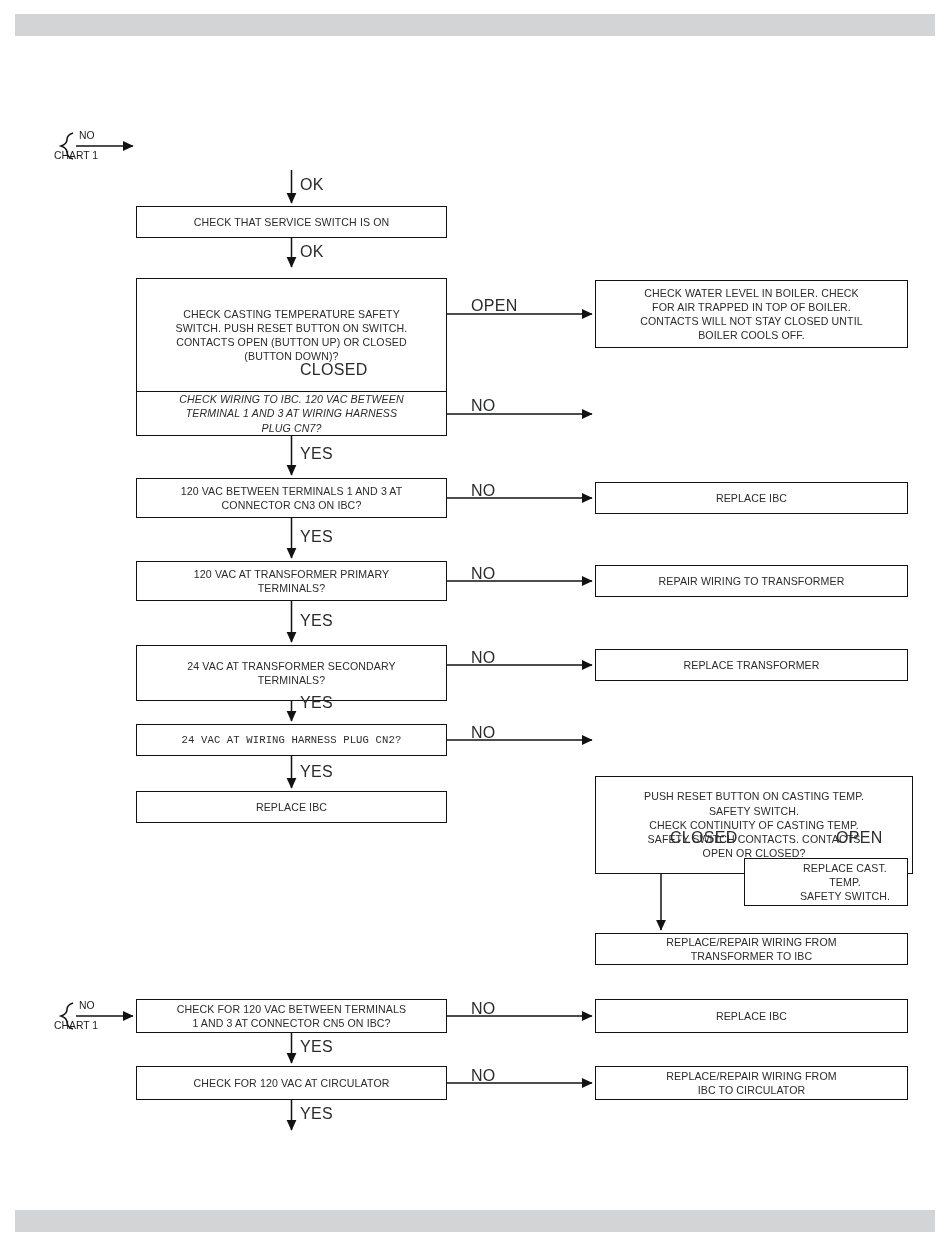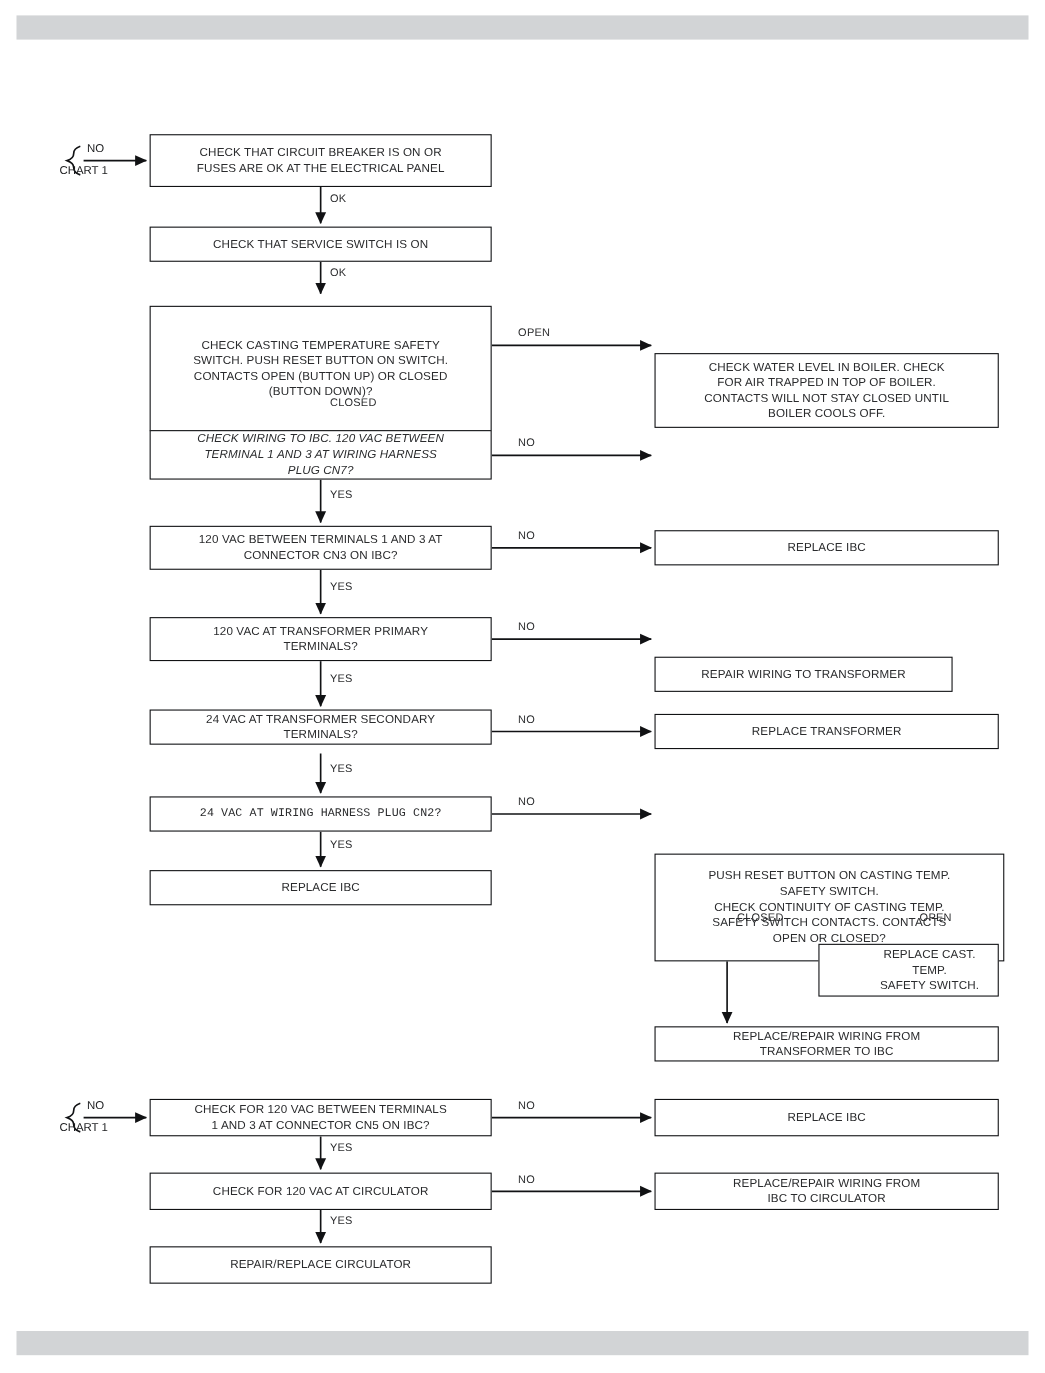--- a/index.html
+++ b/index.html
@@ -33,21 +33,21 @@
     font-size:10.6px;
     line-height:14.2px;
     letter-spacing:.01em;
     padding:2px 6px;
     white-space:pre-line;
     z-index:3;
   }
 
   .edge-label{
     position:absolute;
-    font-size:10px;
+    font-size:16px;
     color:#2a2b2d;
     letter-spacing:.02em;
     white-space:nowrap;
     z-index:4;
   }
 
   .conn{
     position:absolute;
     font-size:10.4px;
     color:#1a1b1d;
@@ -122,77 +122,74 @@
       <path d="M 73 1003 q -6 2 -6 6.5 q 0 4.5 -6 6.5 q 6 2 6 6.5 q 0 4.5 6 6.5"></path>
     </g>
   </svg>
 
   <div class="conn" style="left:54px;top:150px;">CHART 1</div>
   <div class="conn" style="left:79px;top:130px;">NO</div>
 
   <div class="conn" style="left:54px;top:1020px;">CHART 1</div>
   <div class="conn" style="left:79px;top:1000px;">NO</div>
 
-  <div class="box" style="left:136px;top:122px;width:311px;height:48px;">CHECK THAT CIRCUIT BREAKER IS ON OR
-FUSES ARE OK AT THE ELECTRICAL PANEL</div>
 
   <div class="box" style="left:136px;top:206px;width:311px;height:32px;text-align:center;">CHECK THAT SERVICE SWITCH IS ON</div>
 
   <div class="box" style="left:136px;top:266px;width:311px;height:114px;margin-top:12px;">CHECK CASTING TEMPERATURE SAFETY
 SWITCH.  PUSH RESET BUTTON ON SWITCH.
 CONTACTS OPEN (BUTTON UP) OR CLOSED
 (BUTTON DOWN)?</div>
 
   <div class="box" style="left:136px;top:391px;width:311px;height:45px;font-style:italic;">CHECK WIRING TO IBC. 120 VAC BETWEEN
 TERMINAL  1 AND 3 AT WIRING HARNESS
 PLUG CN7?</div>
 
   <div class="box" style="left:136px;top:478px;width:311px;height:40px;">120 VAC BETWEEN TERMINALS 1 AND 3 AT
 CONNECTOR CN3 ON IBC?</div>
 
   <div class="box" style="left:136px;top:561px;width:311px;height:40px;">120 VAC AT TRANSFORMER PRIMARY
 TERMINALS?</div>
 
-  <div class="box" style="left:136px;top:645px;width:311px;height:32px;">24 VAC AT TRANSFORMER SECONDARY
+  <div class="box" style="left:136px;top:645px;width:311px;height:56px;">24 VAC AT TRANSFORMER SECONDARY
 TERMINALS?</div>
 
   <div class="box" style="left:136px;top:724px;width:311px;height:32px;font-family:Liberation Mono, monospace;">24 VAC AT WIRING HARNESS PLUG CN2?</div>
 
   <div class="box" style="left:136px;top:791px;width:311px;height:32px;">REPLACE IBC</div>
 
-  <div class="box" style="left:595px;top:280px;width:313px;height:68px;margin-top:41px;">CHECK WATER LEVEL IN BOILER. CHECK
+  <div class="box" style="left:595px;top:280px;width:313px;height:68px;">CHECK WATER LEVEL IN BOILER. CHECK
 FOR AIR TRAPPED IN TOP OF BOILER.
 CONTACTS WILL NOT STAY CLOSED UNTIL
 BOILER COOLS OFF.</div>
 
 
   <div class="box" style="left:595px;top:482px;width:313px;height:32px;">REPLACE IBC</div>
 
-  <div class="box" style="left:595px;top:597px;width:271px;height:32px;">REPAIR WIRING TO TRANSFORMER</div>
+  <div class="box" style="left:595px;top:565px;width:313px;height:32px;">REPAIR WIRING TO TRANSFORMER</div>
 
   <div class="box" style="left:595px;top:649px;width:313px;height:32px;">REPLACE TRANSFORMER</div>
 
   <div class="box" style="left:595px;top:740px;width:318px;height:98px;margin-top:36px;">PUSH RESET BUTTON ON CASTING TEMP.
 SAFETY SWITCH.
 CHECK CONTINUITY OF CASTING TEMP.
 SAFETY SWITCH CONTACTS. CONTACTS
 OPEN OR CLOSED?</div>
 
   <div class="box" style="left:744px;top:858px;width:164px;height:48px;padding-left:44px;">REPLACE CAST. TEMP.
 SAFETY SWITCH.</div>
 
   <div class="box" style="left:595px;top:933px;width:313px;height:32px;">REPLACE/REPAIR WIRING FROM
 TRANSFORMER TO IBC</div>
 
   <div class="box" style="left:136px;top:999px;width:311px;height:34px;">CHECK FOR 120 VAC BETWEEN TERMINALS
 1 AND 3 AT CONNECTOR CN5 ON IBC?</div>
 
   <div class="box" style="left:136px;top:1066px;width:311px;height:34px;">CHECK FOR 120 VAC AT CIRCULATOR</div>
 
-  <div class="box" style="left:136px;top:1133px;width:311px;height:34px;">REPAIR/REPLACE CIRCULATOR</div>
 
   <div class="box" style="left:595px;top:999px;width:313px;height:34px;">REPLACE IBC</div>
 
   <div class="box" style="left:595px;top:1066px;width:313px;height:34px;">REPLACE/REPAIR WIRING FROM
 IBC TO CIRCULATOR</div>
 
   <div class="edge-label" style="left:300px;top:176px;">OK</div>
   <div class="edge-label" style="left:300px;top:243px;">OK</div>
   <div class="edge-label" style="left:471px;top:297px;">OPEN</div>
   <div class="edge-label" style="left:300px;top:361px;">CLOSED</div>

